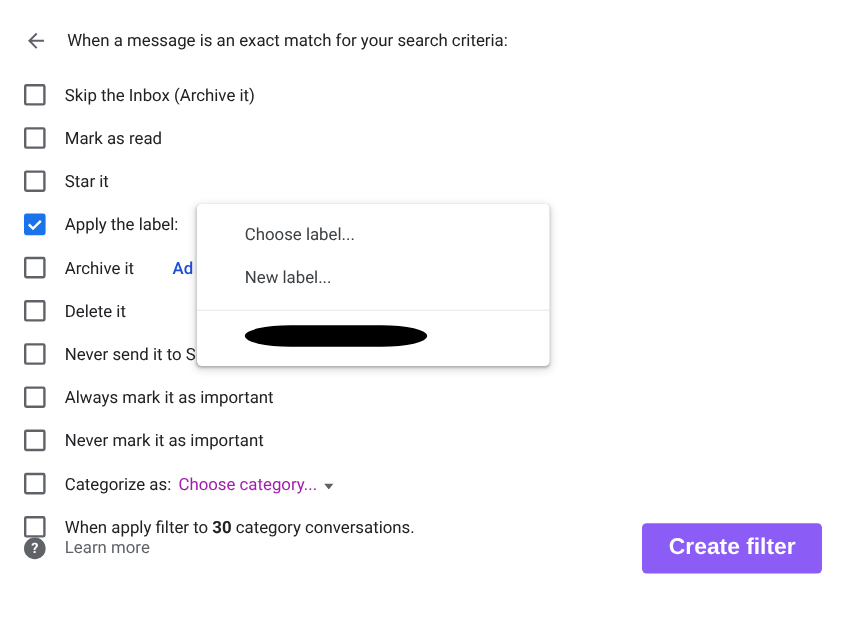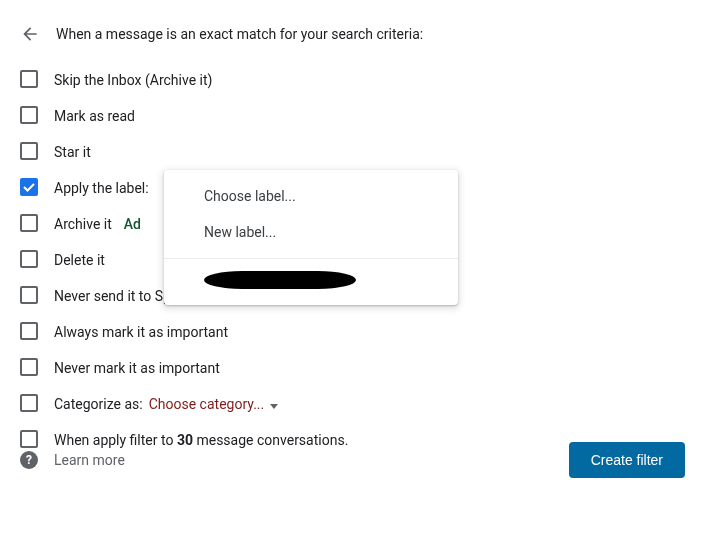--- a/index.html
+++ b/index.html
@@ -68,27 +68,27 @@
     display: block;
   }
   .checkbox svg {
     display: none;
   }
   .opt-label {
     color: #202124;
     white-space: nowrap;
   }
   .link-text {
-    color: #14532d;
-    margin-left: 12px;
+    color: #1d4ed8;
+    margin-left: 32px;
     cursor: pointer;
     font-weight: 500;
   }
   .select-text {
-    color: #7f1d1d;
+    color: #a21caf;
     margin-left: 6px;
     cursor: pointer;
     display: inline-flex;
     align-items: center;
     margin-top: 34px;
   }
   .caret-down {
     margin-left: 6px;
   }
   .footer {
@@ -113,28 +113,28 @@
     background: #5f6368;
     color: #fff;
     font-size: 12px;
     font-weight: bold;
     display: flex;
     align-items: center;
     justify-content: center;
     margin-right: 16px;
   }
   .create-btn {
-    background: #0369a1;
+    background: #8b5cf6;
     color: #fff;
-    font-weight: 400;
+    font-weight: 700;
     border: none;
     padding: 10px 22px;
     border-radius: 4px;
     cursor: pointer;
-    font-size: 14px;
+    font-size: 19px;
   }
   
   .popup {
     position: absolute;
     left: 164px;
     top: 170px;
     width: 294px;
     background: #fff;
     box-shadow: 0 2px 6px 2px rgba(60,64,67,0.15), 0 1px 2px rgba(60,64,67,0.3);
     border-radius: 4px;
@@ -264,21 +264,21 @@
             </svg>
         </span>
       </span>
     </div>
 
     <div class="opt-row">
       <span class="checkbox">
         
       </span>
       <span class="opt-label">
-        <span>When apply filter to </span><span class="bold">30</span><span> message conversations.</span>
+        <span>When apply filter to </span><span class="bold">30</span><span> category conversations.</span>
       </span>
     </div>
 
   </div>
 
   <div class="popup">
     <div class="popup-section">
       <div class="popup-item">Choose label...</div>
       <div class="popup-item">New label...</div>
     </div>

